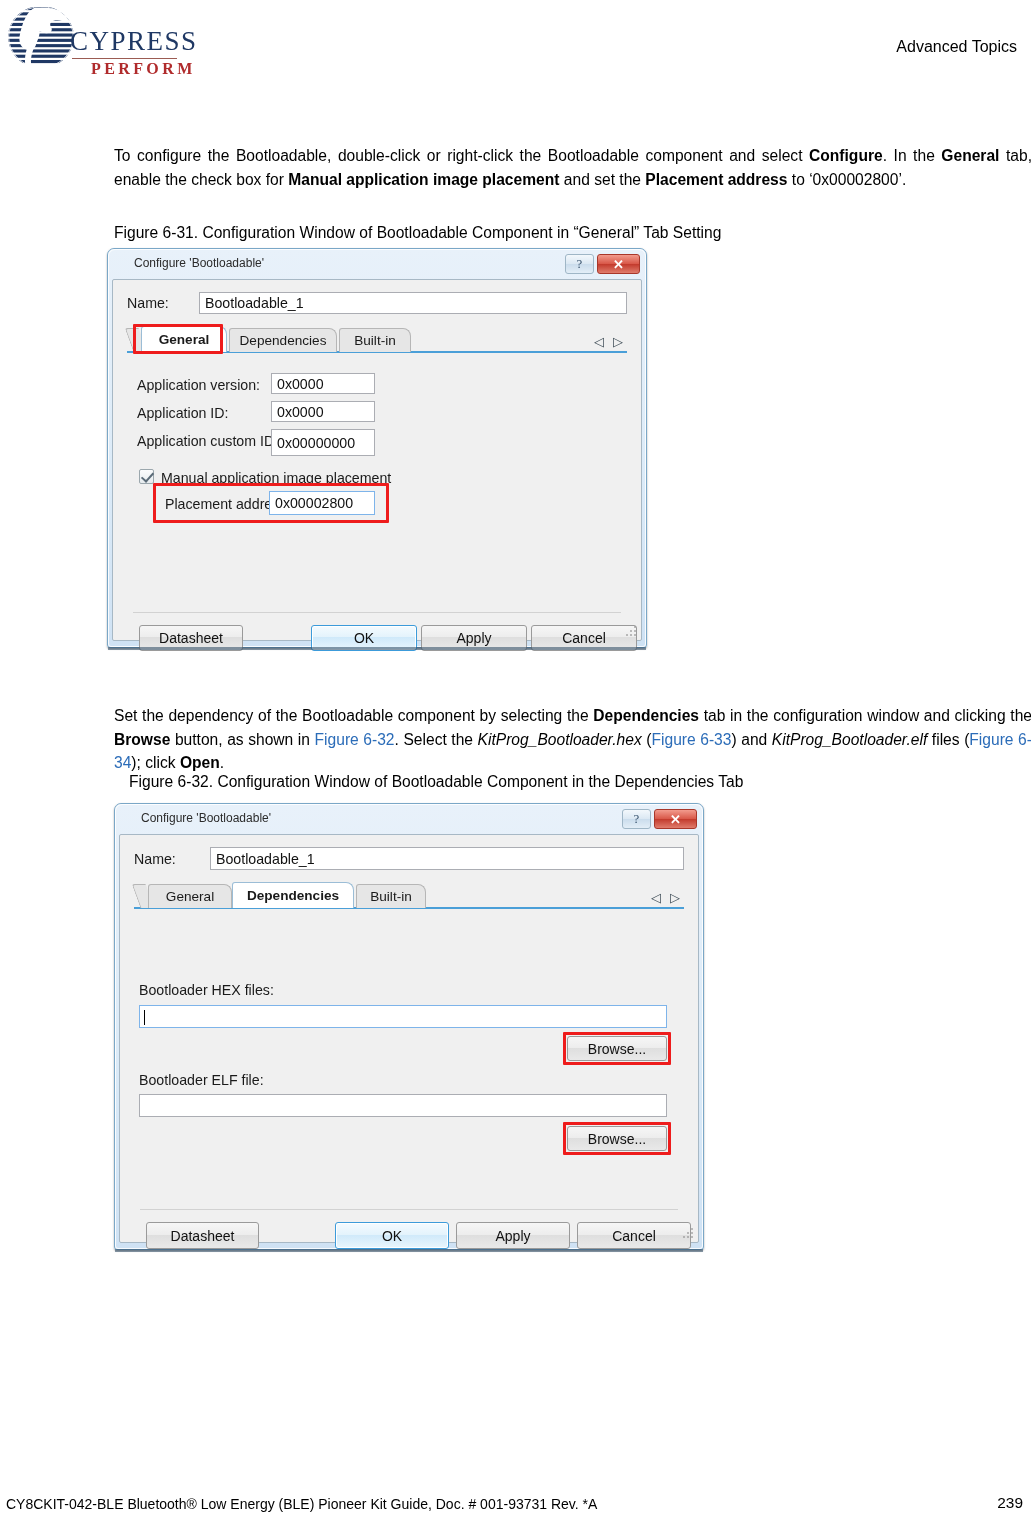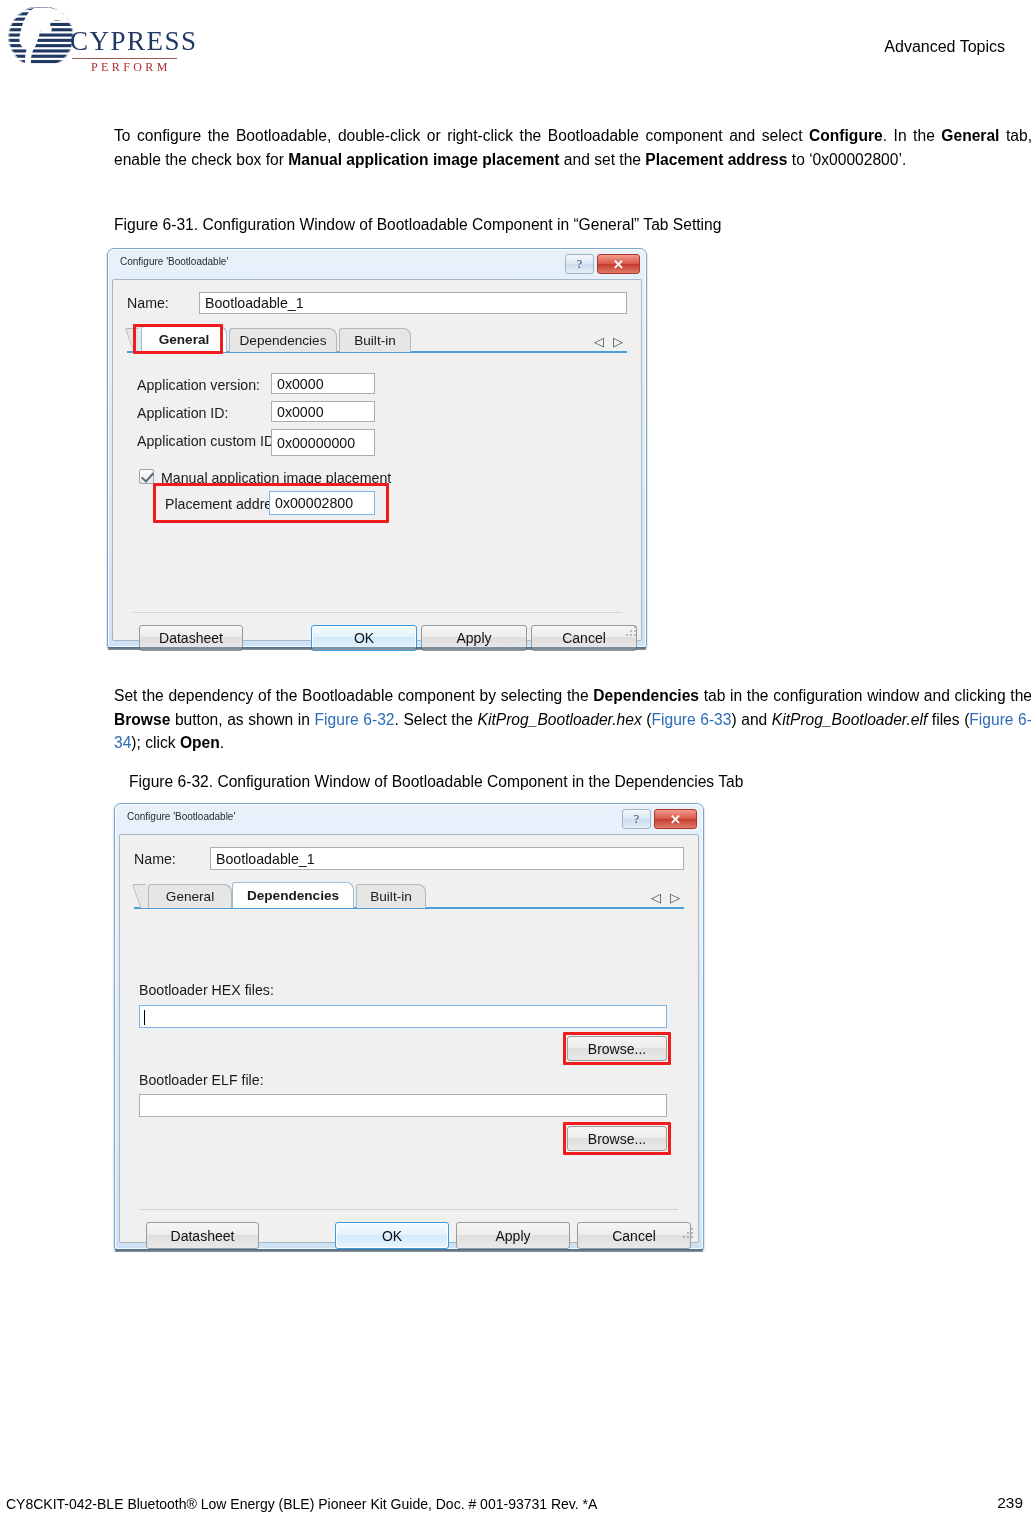--- a/index.html
+++ b/index.html
@@ -10,21 +10,21 @@
     background: #ffffff;
     font-family: "Liberation Sans", sans-serif;
     position: relative;
     overflow: hidden;
     -webkit-font-smoothing: antialiased;
   }
 
   
   .page-header {
     position: absolute;
-    top: 0; left: 0; right: 16px;
+    top: 0; left: 0; right: 4px;
     height: 90px;
   }
   .logo-wrap {
     position: absolute;
     left: 8px; top: 6px;
     width: 170px; height: 68px;
   }
   .logo-globe {
     position: absolute;
     left: 0; top: 0;
@@ -43,41 +43,42 @@
   .logo-rule {
     position: absolute;
     left: 64px; top: 52px;
     width: 105px; height: 1px;
     background: #9b5b52;
   }
   .logo-perform {
     position: absolute;
     left: 83px; top: 54px;
     font-family: "Liberation Serif", serif;
-    font-size: 12px;
+    font-size: 16px;
     letter-spacing: 3.4px;
     color: #b02b2c;
-    font-weight: 400;
+    font-weight: 700;
   }
   .header-title {
     position: absolute;
     right: 10px; top: 38px;
     font-size: 16px;
     color: #000000;
     white-space: nowrap;
   }
   .para {
     position: absolute;
     left: 114px;
     width: 918px;
     font-size: 15.6px;
     line-height: 23.6px;
     color: #000000;
     text-align: justify;
     text-justify: inter-word;
+    margin-top: 20px;
   }
   .para b { font-weight: bold; }
   .para i { font-style: italic; }
   .xref { color: #2b6cb8; }
   .figcap {
     position: absolute;
     left: 114px;
     font-size: 15.6px;
     color: #000000;
     white-space: nowrap;
@@ -113,22 +114,22 @@
     border-radius: 7px 7px 3px 3px;
     border: 1px solid rgba(255,255,255,0.85);
     pointer-events: none;
   }
   .dlg-titlebar {
     position: relative;
     height: 26px;
   }
   .dlg-title {
     position: absolute;
-    left: 8px; top: 3px;
-    font-size: 10px;
+    left: 22px; top: 3px;
+    font-size: 12px;
     color: #2b2b2b;
     white-space: nowrap;
   }
   .titlebtns {
     position: absolute;
     right: 2px; top: 1px;
     display: flex;
     gap: 3px;
   }
   .tbtn {
@@ -351,21 +352,21 @@
     </svg>
     <div class="logo-text">CYPRESS</div>
     <div class="logo-rule"></div>
     <div class="logo-perform">PERFORM</div>
   </div>
   <div class="header-title">Advanced Topics</div>
 </div>
 
 <div class="para" style="top:124px;"><span>To configure the Bootloadable, double-click or right-click the Bootloadable component and select </span><b>Configure</b><span>. In the </span><b>General</b><span> tab, enable the check box for </span><b>Manual application image placement</b><span> and set the </span><b>Placement address</b><span> to ‘0x00002800’.</span></div>
 
-<div class="figcap" style="top:216px;">Figure 6-31.  Configuration Window of Bootloadable Component in “General” Tab Setting</div>
+<div class="figcap" style="top:224px;">Figure 6-31.  Configuration Window of Bootloadable Component in “General” Tab Setting</div>
 
 <div class="dlg" style="left:107px; top:248px; width:540px; height:400px;">
   <div class="dlg-outline"></div>
 
   <div class="dlg-titlebar">
     <div class="dlg-title">Configure 'Bootloadable'</div>
     <div class="titlebtns">
       <div class="tbtn">
           <span class="qm">?</span>
         </div>

